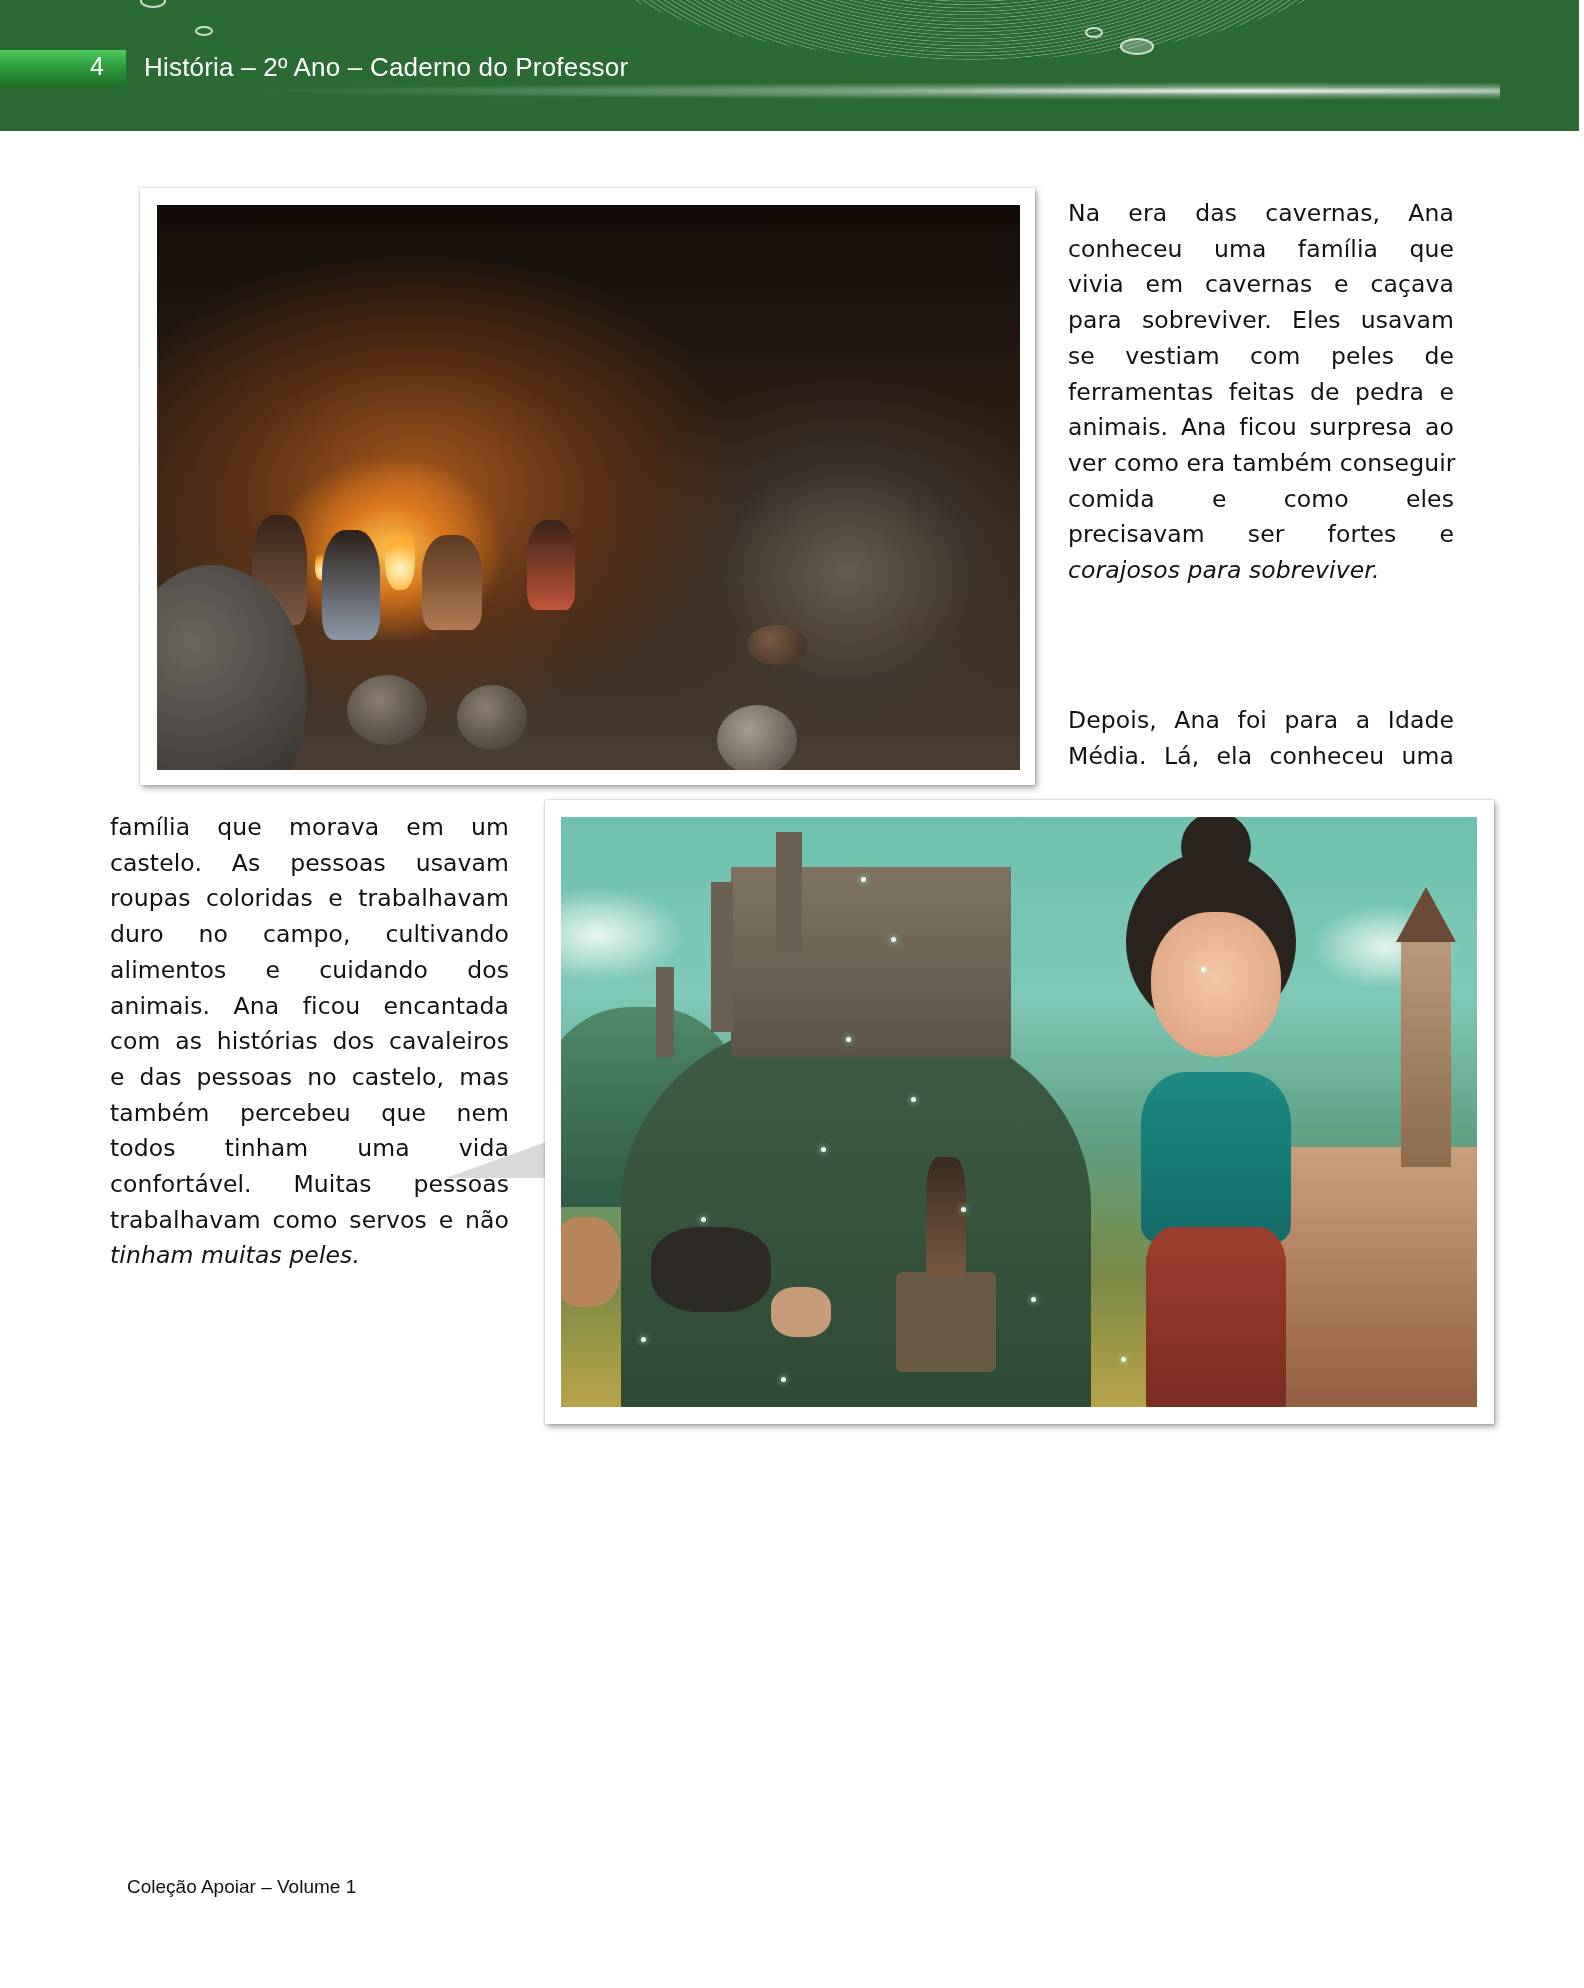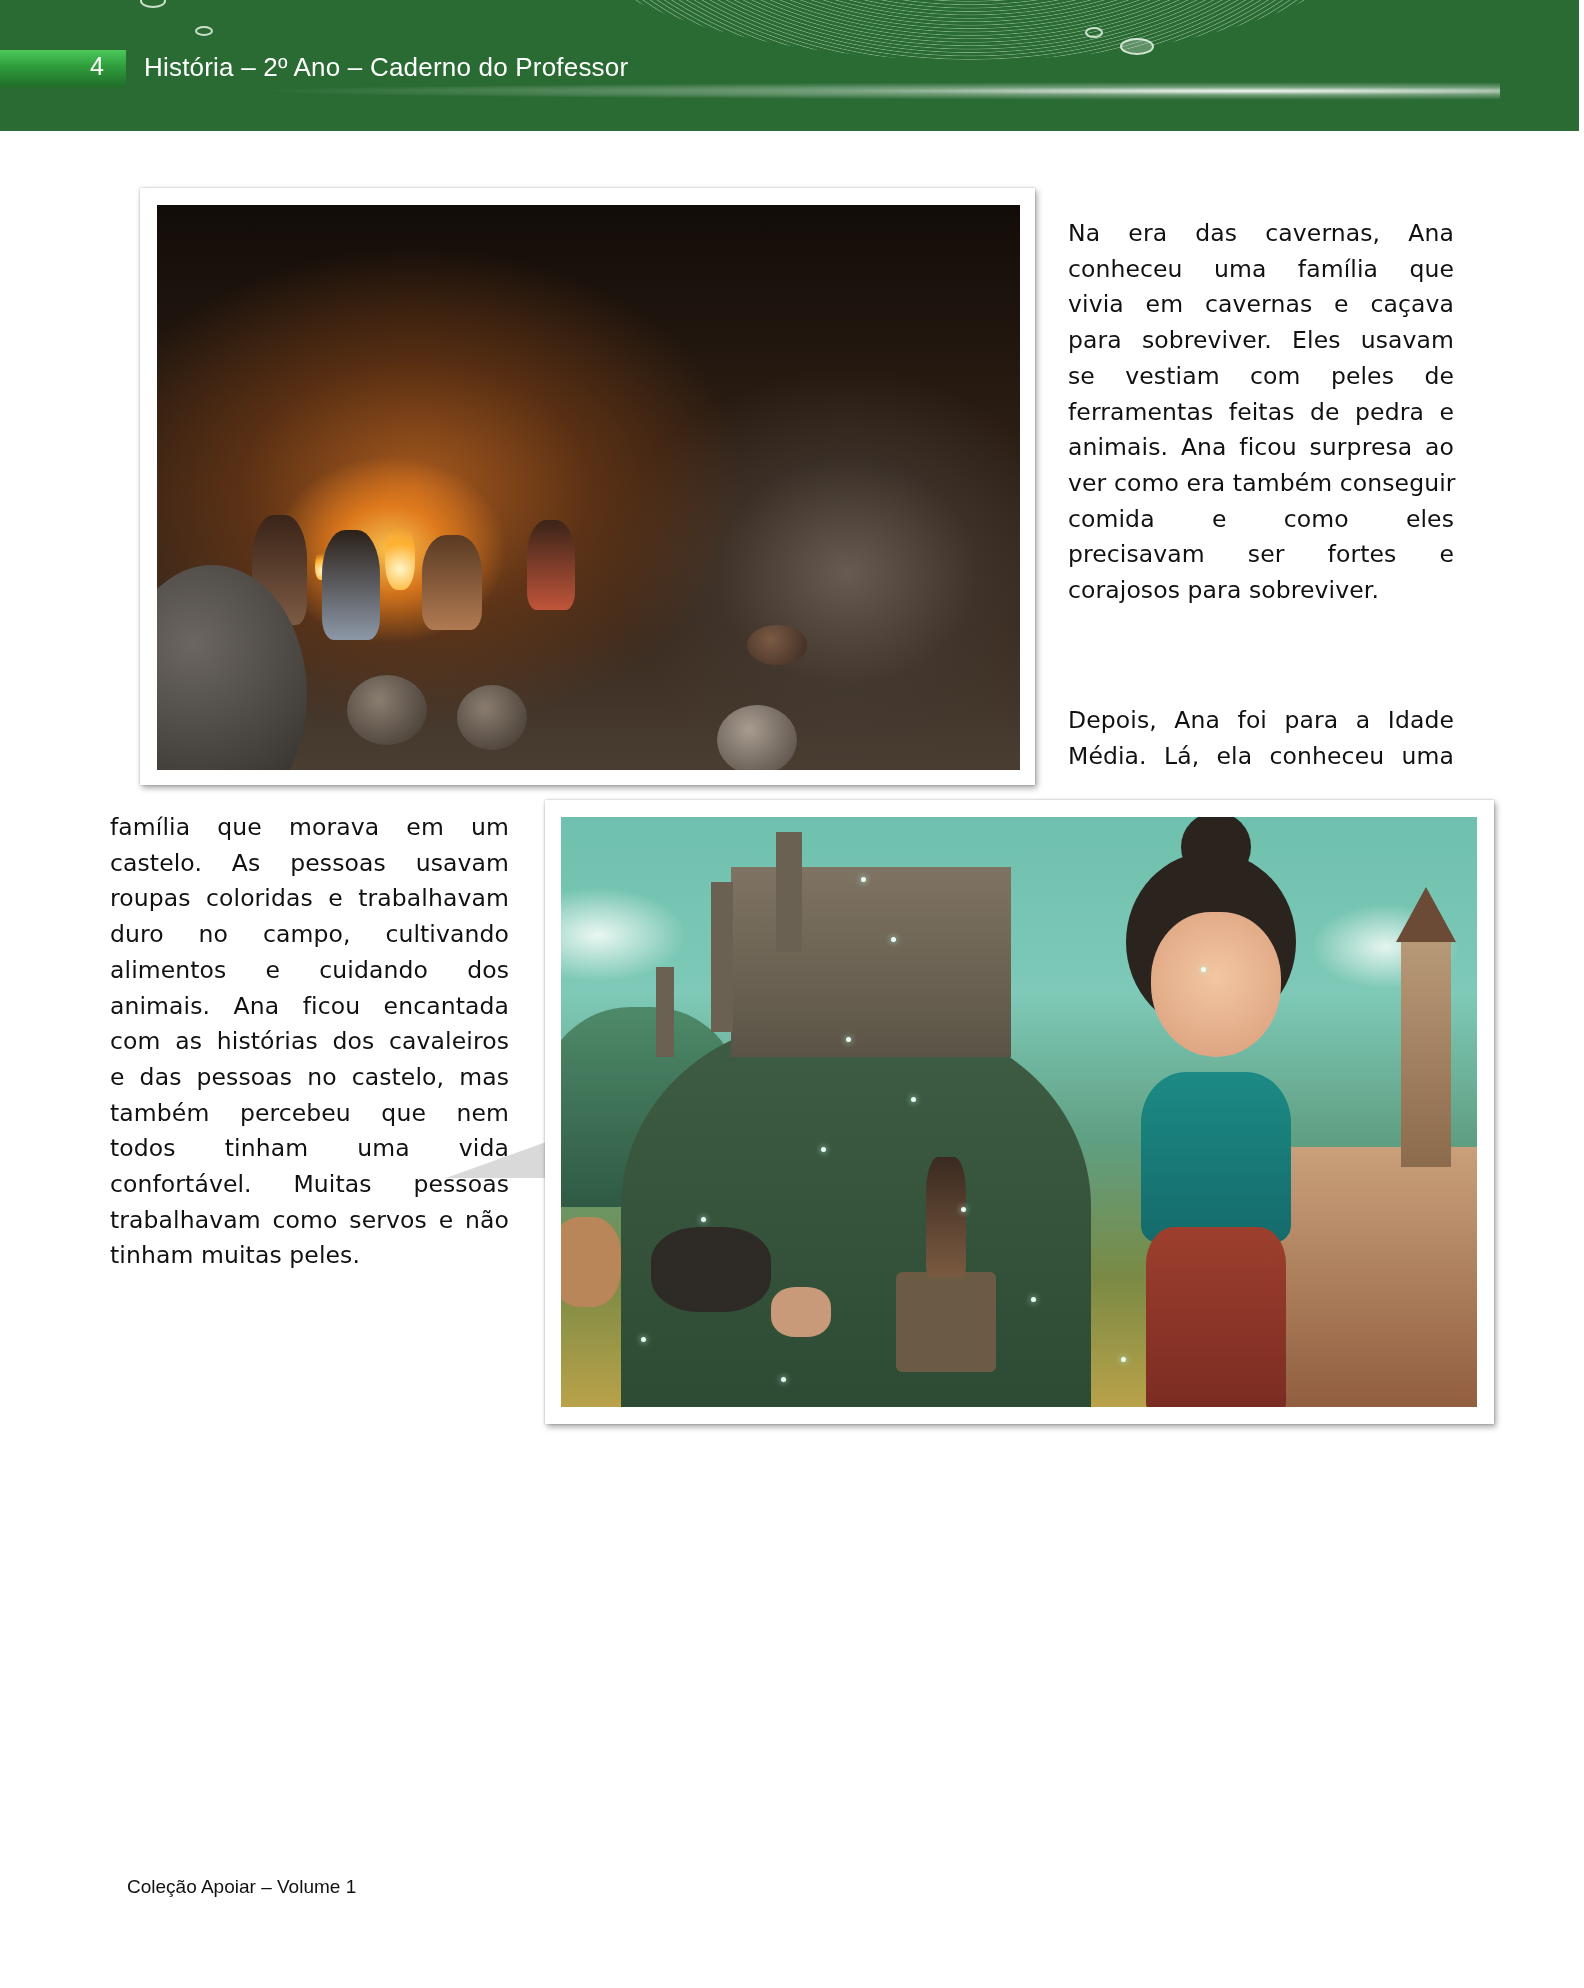--- a/index.html
+++ b/index.html
@@ -73,21 +73,21 @@
   .medieval .girl-skirt { position: absolute; background: linear-gradient(180deg, #9e3f2e, #7a2c22); border-radius: 20% 20% 5% 5%; }
   .medieval .cow { position: absolute; background: #2e2a26; border-radius: 40%; }
   .medieval .sparkle { position: absolute; width: 5px; height: 5px; border-radius: 50%; background: #eafff6; box-shadow: 0 0 6px #bfffe8; }
   
   .para {
     position: absolute; font-size: 23.5px; line-height: 35.7px;
     text-align: justify; text-align-last: justify; color: #111;
     font-family: "DejaVu Sans", sans-serif; letter-spacing: 0.1px;
   }
   .para .ln { display: block; text-align: justify; text-align-last: justify; white-space: nowrap; }
-  .para .ln.last { text-align-last: left; }
+  .para .ln.last { text-align-last: left; font-style: italic; }
   .wedge {
     position: absolute; left: 446px; top: 1142px; width: 100px; height: 36px;
     background: #d9d9d9; clip-path: polygon(100% 0, 100% 100%, 0 100%);
   }
   .footer {
     position: absolute; left: 127px; top: 1876px; font-size: 19px; color: #111;
     font-family: "Liberation Sans", sans-serif;
   }
 </style>
 </head>
@@ -114,21 +114,21 @@
     <div class="kid" style="left:265px;top:330px;width:60px;height:95px;background:linear-gradient(180deg,#5a3a22,#b07a52);"></div>
     <div class="kid" style="left:370px;top:315px;width:48px;height:90px;background:linear-gradient(180deg,#3a2418,#c0553a);"></div>
     <div class="rock" style="left:-40px;top:360px;width:190px;height:260px;background:radial-gradient(circle at 40% 30%,#6b6660,#2a2623);"></div>
     <div class="rock" style="left:190px;top:470px;width:80px;height:70px;"></div>
     <div class="rock" style="left:300px;top:480px;width:70px;height:65px;"></div>
     <div class="rock" style="left:560px;top:500px;width:80px;height:70px;background:radial-gradient(circle at 40% 35%,#a89c90,#4d443c);"></div>
     <div class="rock" style="left:590px;top:420px;width:60px;height:40px;background:radial-gradient(circle at 40% 35%,#7a5a44,#3a2a20);"></div>
   </div>
 </div>
 
-<div class="para" style="left:1068px;top:216px;width:386px;">
+<div class="para" style="left:1068px;top:196px;width:386px;">
   <span class="ln">Na era das cavernas, Ana</span>
   <span class="ln">conheceu uma família que</span>
   <span class="ln">vivia em cavernas e caçava</span>
   <span class="ln">para sobreviver. Eles usavam</span>
   <span class="ln">se vestiam com peles de</span>
   <span class="ln">ferramentas feitas de pedra e</span>
   <span class="ln">animais. Ana ficou surpresa ao</span>
   <span class="ln">ver como era também conseguir</span>
   <span class="ln">comida e como eles</span>
   <span class="ln">precisavam ser fortes e</span>

